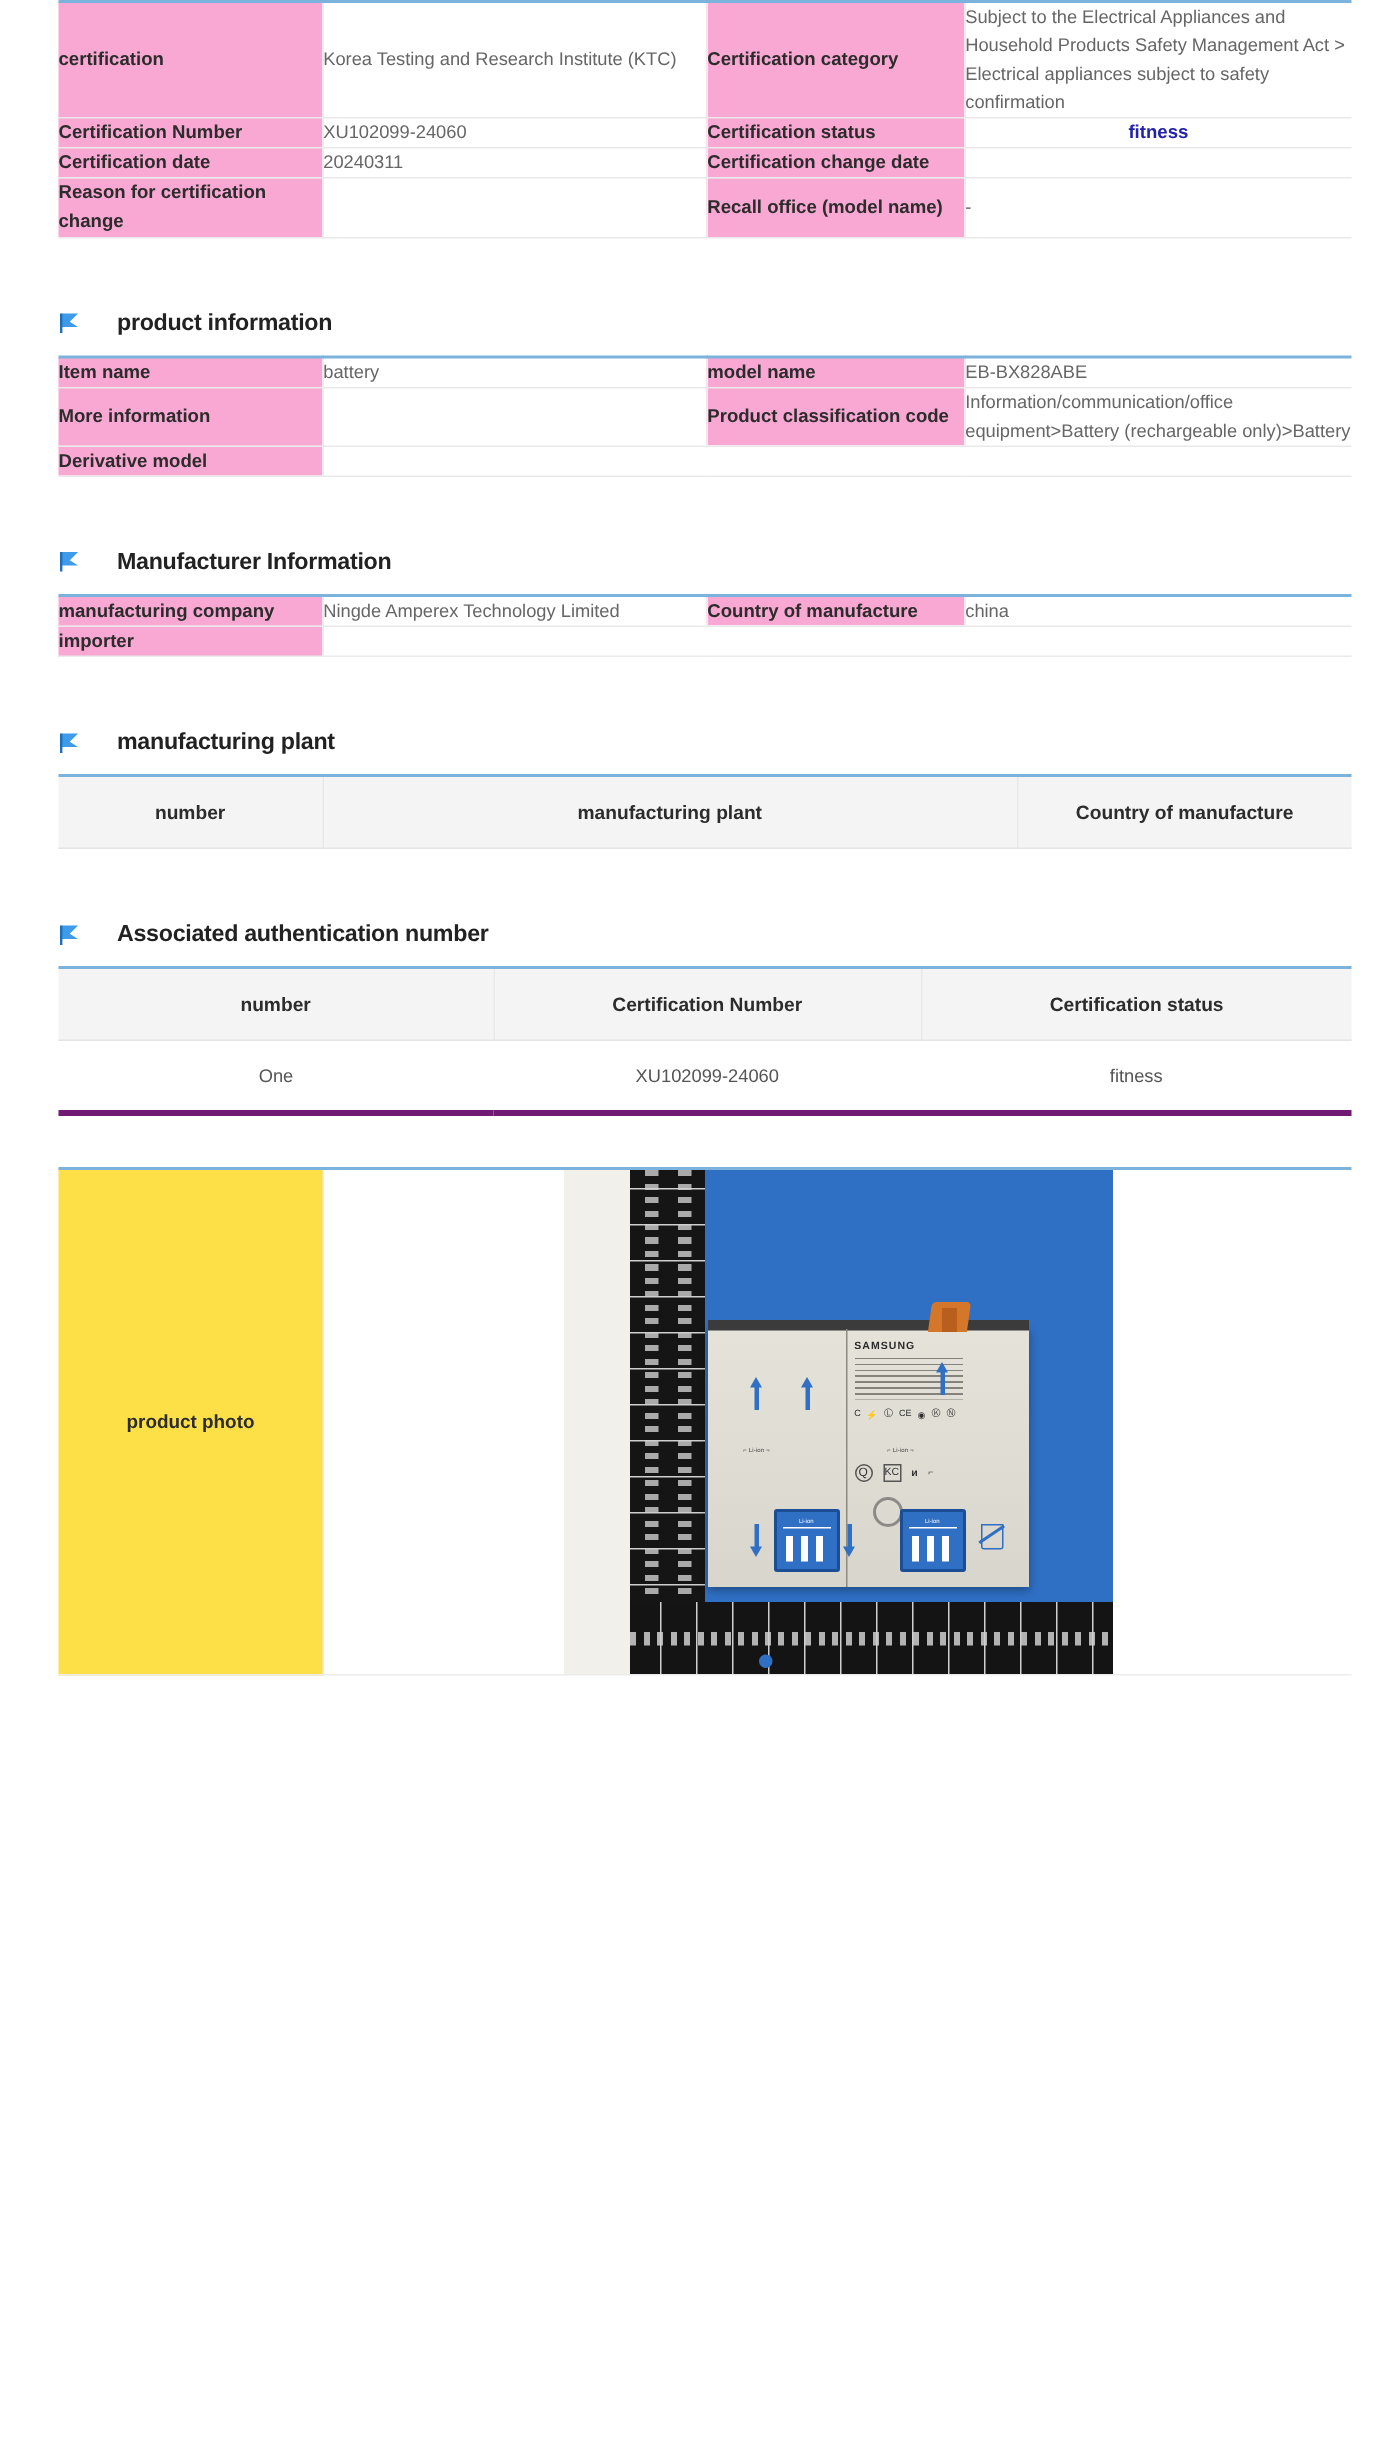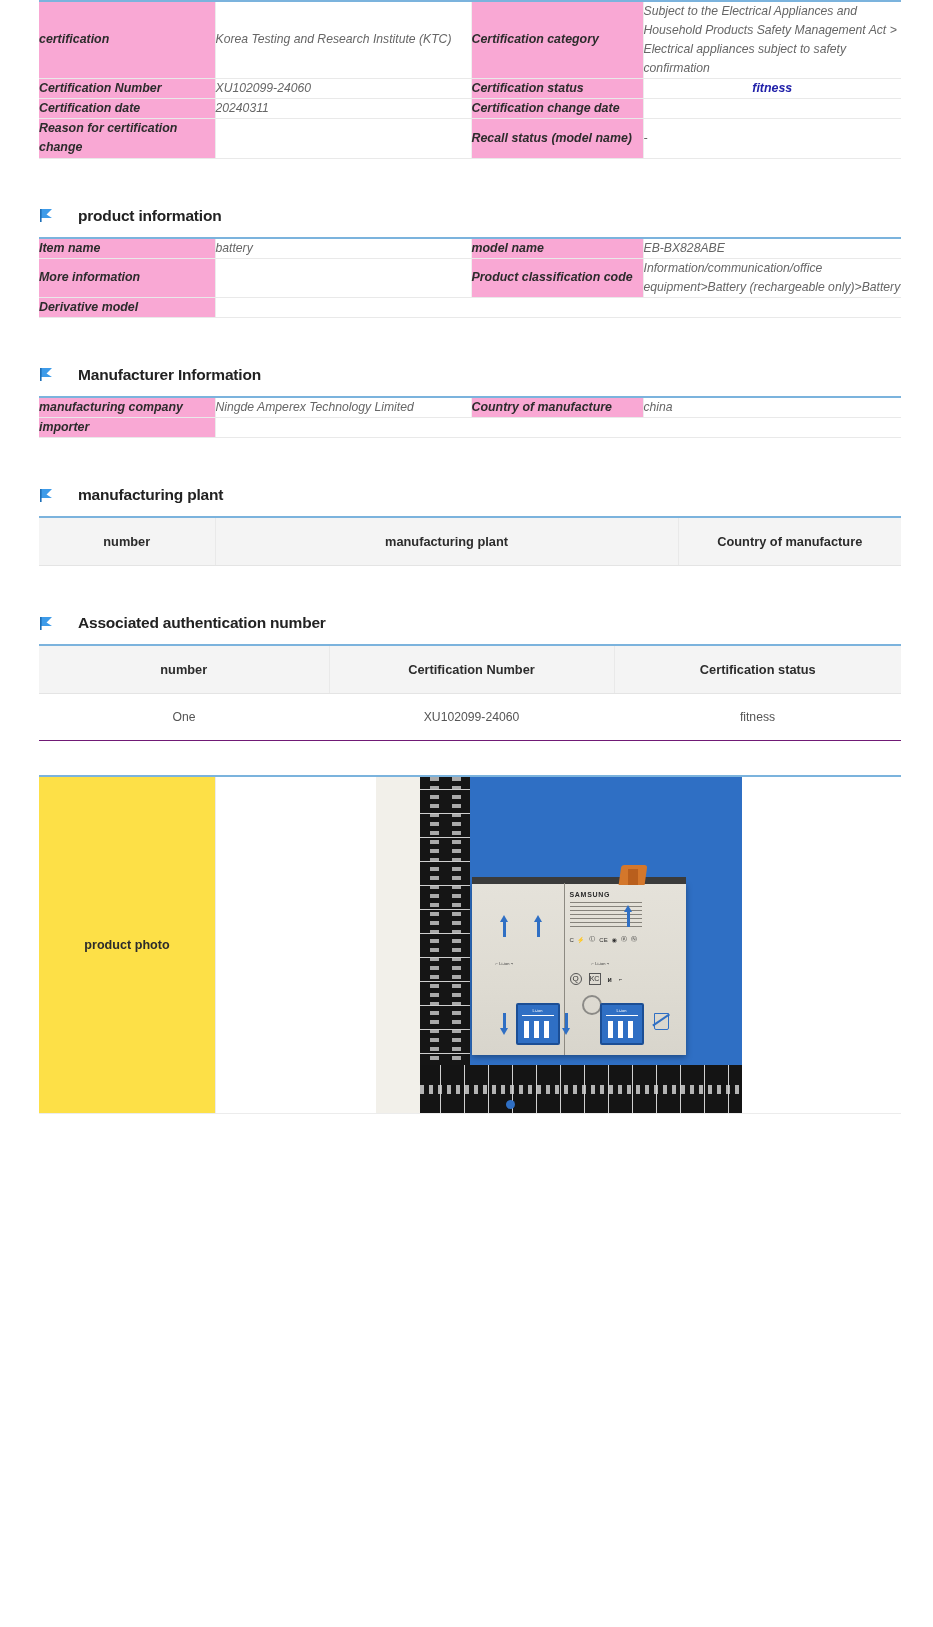--- a/index.html
+++ b/index.html
@@ -54,21 +54,20 @@
     margin-left: 39px;
     border-collapse: collapse;
     border-top: 2px solid #7bb3dd;
     table-layout: fixed;
     background: #fff;
   }
   .tbl td, .tbl th {
     border-bottom: 1px solid #e9e9e9;
     vertical-align: middle;
     padding: 0;
-    font-style: italic;
   }
   .th-cell {
     background: #f9a8d4;
     font-size: 12.4px;
     font-weight: bold;
     color: #2c2c2c;
     padding: 12px 0 12px 18px;
     line-height: 1.55;
     border-right: 1px solid #ececec;
   }
@@ -108,21 +107,21 @@
     padding: 16px 4px;
     border-bottom: 1px solid #e4e4e4;
     border-right: 1px solid #e9e9e9;
   }
   .list-tbl th.last { border-right: none; }
   .list-tbl td {
     font-size: 12.2px;
     color: #555;
     text-align: center;
     padding: 16px 4px;
-    border-bottom: 1px solid #701a75;
+    border-bottom: 4px solid #701a75;
     background: #fff;
   }
 
   .gap-26 { height: 26px; }
   .gap-34 { height: 34px; }
   .gap-44 { height: 44px; }
   .gap-8 { height: 8px; }
 
   
   .photo-tbl {
@@ -341,21 +340,21 @@
       </tr>
       <tr>
         <td class="th-cell">Certification date</td>
         <td class="td-cell">20240311</td>
         <td class="th-cell">Certification change date</td>
         <td class="td-cell last"></td>
       </tr>
       <tr>
         <td class="th-cell">Reason for certification change</td>
         <td class="td-cell"></td>
-        <td class="th-cell">Recall status (model name)</td>
+        <td class="th-cell">Recall office (model name)</td>
         <td class="td-cell last">-</td>
       </tr>
     </tbody>
   </table>
 
   <div class="gap-44"></div>
 
   <div class="section-head">
     <span class="flag-icon">
       <svg width="13" height="15" viewBox="0 0 13 15">

